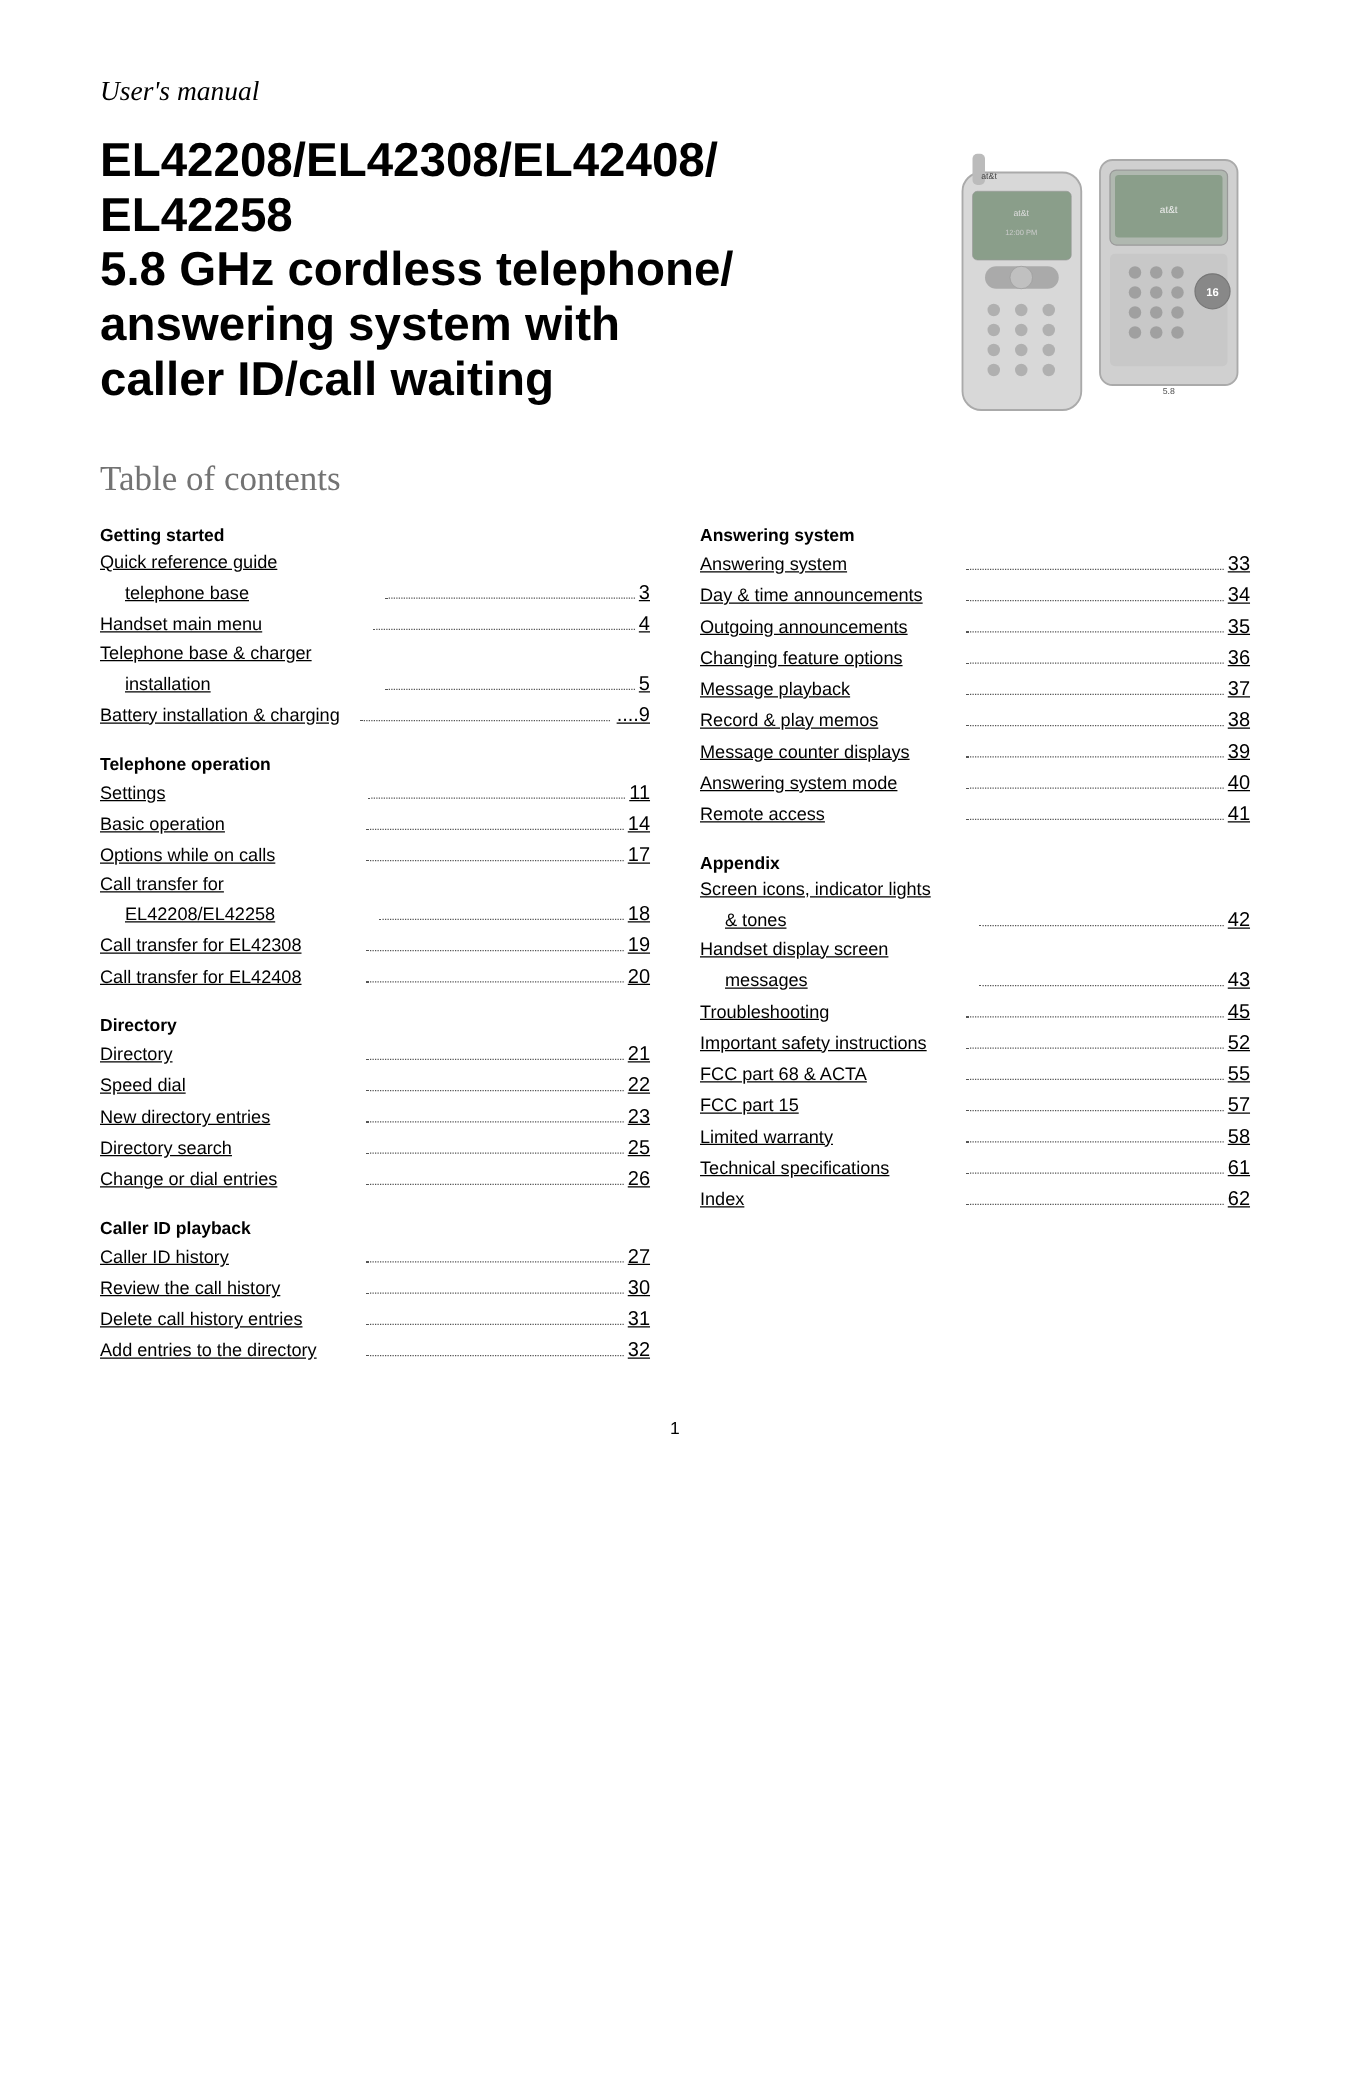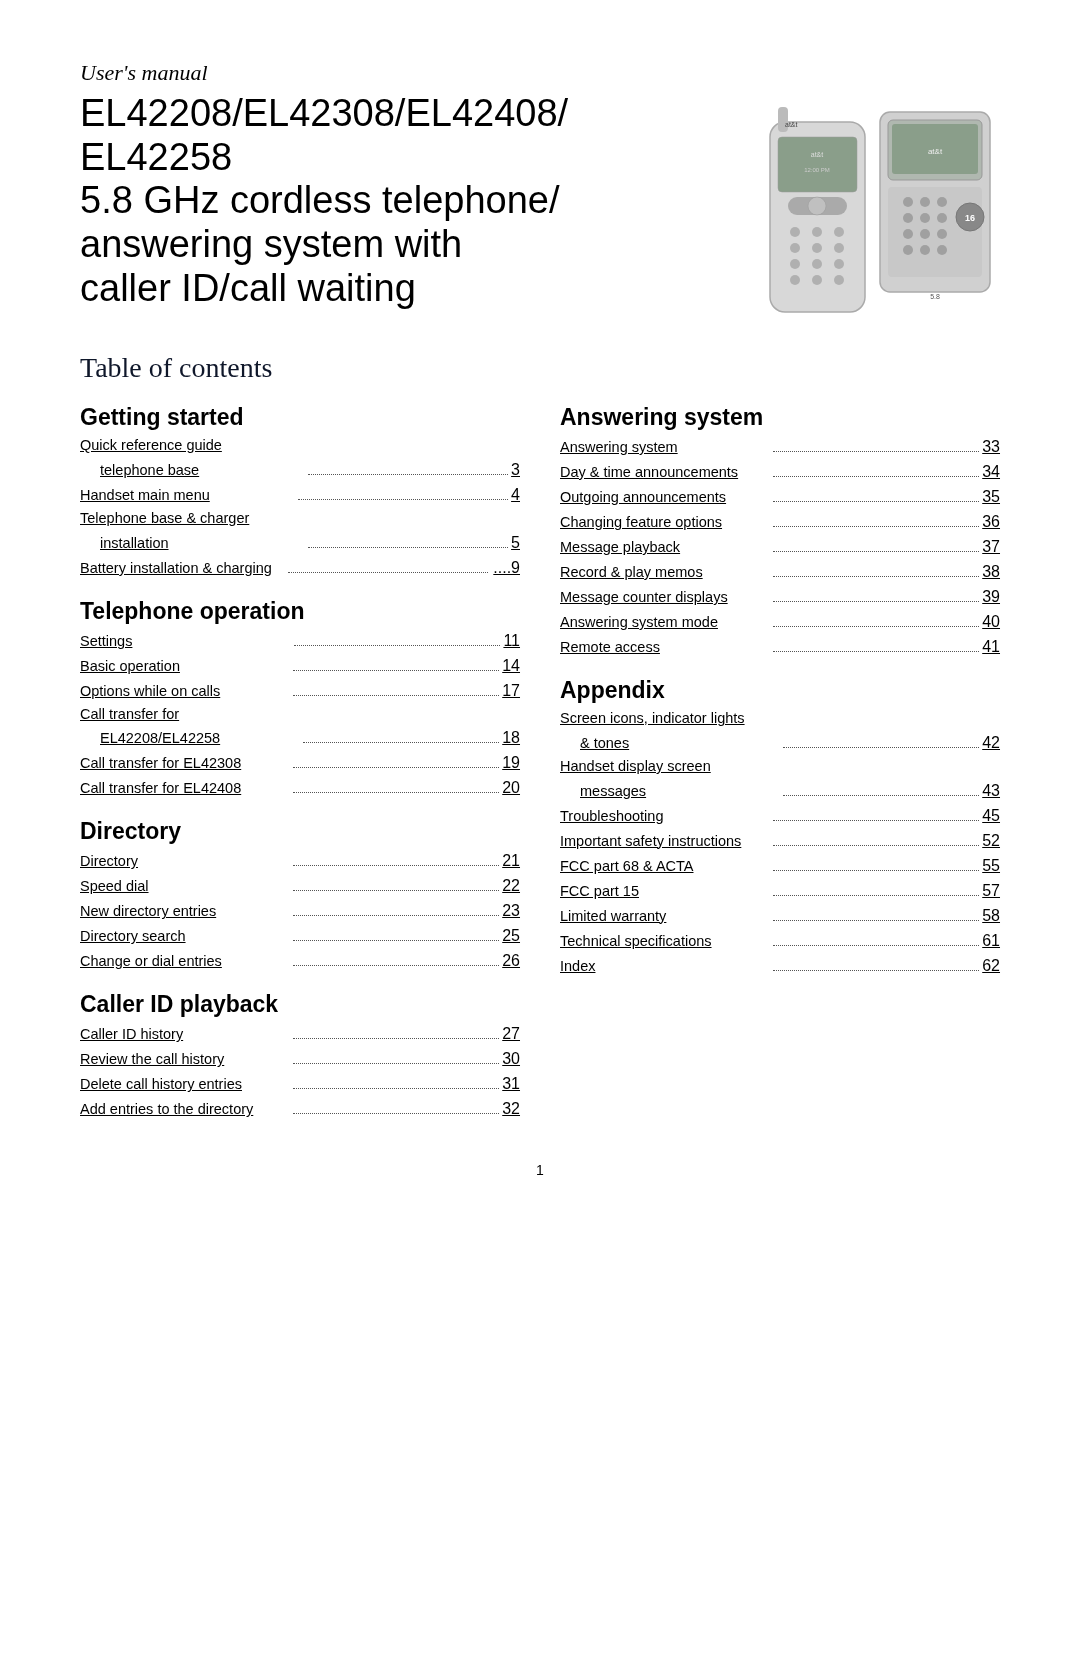--- a/index.html
+++ b/index.html
@@ -8,65 +8,65 @@
       font-family: Arial, Helvetica, sans-serif;
       width: 1080px;
       min-height: 1669px;
       padding: 60px 80px 60px 80px;
       color: #000;
     }
     .users-manual {
       font-size: 22px;
       font-style: italic;
       font-weight: normal;
-      margin-bottom: 6px;
+      margin-bottom: 22px;
       font-family: Georgia, serif;
     }
     .header-section {
       display: flex;
       justify-content: space-between;
       align-items: flex-start;
       margin-bottom: 30px;
     }
     .title-block {
       flex: 1;
     }
     .main-title {
       font-size: 38px;
-      font-weight: normal;
+      font-weight: bold;
       line-height: 1.15;
       margin-bottom: 4px;
     }
     .phone-image {
       width: 240px;
       height: 220px;
       margin-top: 10px;
       flex-shrink: 0;
     }
     .phone-svg {
       width: 100%;
       height: 100%;
     }
     .toc-title {
       font-size: 28px;
       font-weight: normal;
       font-family: Georgia, serif;
       border-bottom: none;
       margin-bottom: 20px;
-      color: #0f172a;
+      color: #737373;
     }
     .toc-columns {
       display: flex;
       gap: 40px;
     }
     .toc-col {
       flex: 1;
     }
     .toc-section-title {
-      font-size: 23px;
+      font-size: 14px;
       font-weight: bold;
       margin-bottom: 4px;
       margin-top: 18px;
     }
     .toc-section-title:first-child {
       margin-top: 0;
     }
     .toc-entry {
       font-size: 14.5px;
       display: flex;

